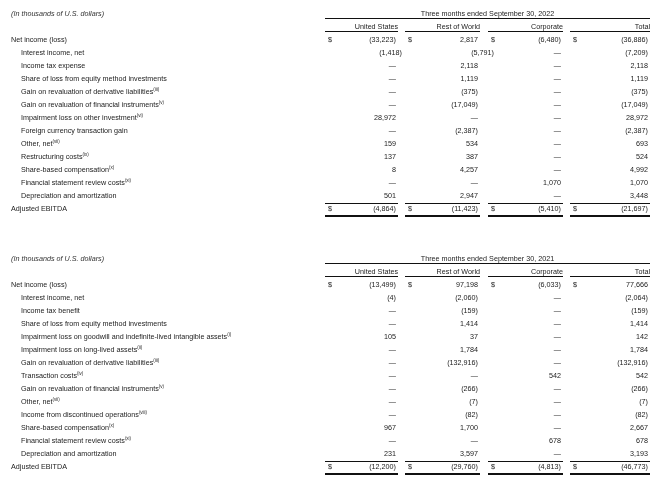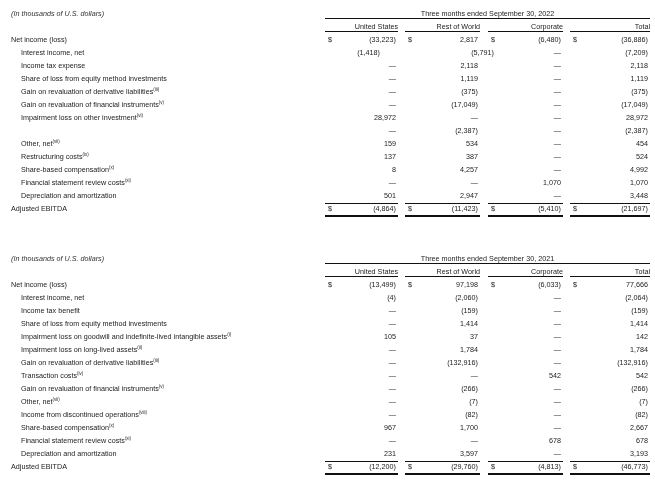--- a/index.html
+++ b/index.html
@@ -46,21 +46,21 @@
       <span class="val" style="left: 325px; width: 71px;">(33,223)</span>
       <span class="dol" style="left: 408px;">$</span>
       <span class="val" style="left: 405px; width: 73px;">2,817</span>
       <span class="dol" style="left: 491px;">$</span>
       <span class="val" style="left: 488px; width: 73px;">(6,480)</span>
       <span class="dol" style="left: 573px;">$</span>
       <span class="val" style="left: 570px; width: 78px;">(36,886)</span>
     </div>
     <div class="row" style="top: 47px;">
       <span class="lbl ind"><span>Interest income, net</span></span>
-      <span class="val" style="left: 309px; width: 71px;">(1,418)</span>
+      <span class="val" style="left: 331px; width: 71px;">(1,418)</span>
       <span class="val" style="left: 421px; width: 73px;">(5,791)</span>
       <span class="val" style="left: 488px; width: 73px;">—</span>
       <span class="val" style="left: 570px; width: 78px;">(7,209)</span>
     </div>
     <div class="row" style="top: 60px;">
       <span class="lbl ind"><span>Income tax expense</span></span>
       <span class="val" style="left: 325px; width: 71px;">—</span>
       <span class="val" style="left: 405px; width: 73px;">2,118</span>
       <span class="val" style="left: 488px; width: 73px;">—</span>
       <span class="val" style="left: 570px; width: 78px;">2,118</span>
@@ -87,31 +87,32 @@
       <span class="val" style="left: 570px; width: 78px;">(17,049)</span>
     </div>
     <div class="row" style="top: 112px;">
       <span class="lbl ind"><span>Impairment loss on other investment</span><sup>(vi)</sup></span>
       <span class="val" style="left: 325px; width: 71px;">28,972</span>
       <span class="val" style="left: 405px; width: 73px;">—</span>
       <span class="val" style="left: 488px; width: 73px;">—</span>
       <span class="val" style="left: 570px; width: 78px;">28,972</span>
     </div>
     <div class="row" style="top: 125px;">
+      <span class="lbl ind"><span>Foreign currency transaction gain</span></span>
       <span class="val" style="left: 325px; width: 71px;">—</span>
       <span class="val" style="left: 405px; width: 73px;">(2,387)</span>
       <span class="val" style="left: 488px; width: 73px;">—</span>
       <span class="val" style="left: 570px; width: 78px;">(2,387)</span>
     </div>
     <div class="row" style="top: 138px;">
       <span class="lbl ind"><span>Other, net</span><sup>(vii)</sup></span>
       <span class="val" style="left: 325px; width: 71px;">159</span>
       <span class="val" style="left: 405px; width: 73px;">534</span>
       <span class="val" style="left: 488px; width: 73px;">—</span>
-      <span class="val" style="left: 570px; width: 78px;">454</span>
+      <span class="val" style="left: 570px; width: 78px;">693</span>
     </div>
     <div class="row" style="top: 151px;">
       <span class="lbl ind"><span>Restructuring costs</span><sup>(ix)</sup></span>
       <span class="val" style="left: 325px; width: 71px;">137</span>
       <span class="val" style="left: 405px; width: 73px;">387</span>
       <span class="val" style="left: 488px; width: 73px;">—</span>
       <span class="val" style="left: 570px; width: 78px;">524</span>
     </div>
     <div class="row" style="top: 164px;">
       <span class="lbl ind"><span>Share-based compensation</span><sup>(x)</sup></span>

